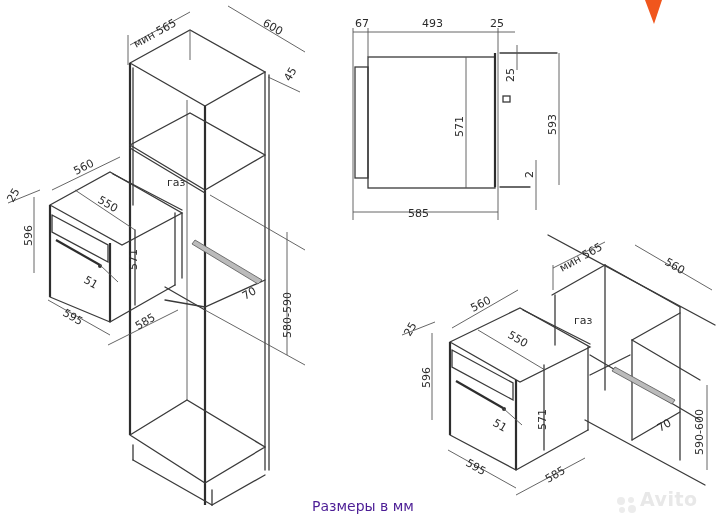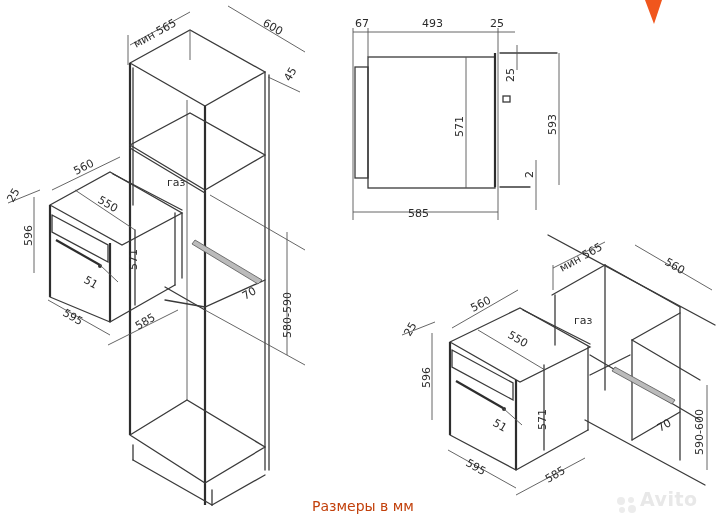--- a/index.html
+++ b/index.html
@@ -2,21 +2,21 @@
 <html><head>
 <meta charset="utf-8">
 <style>
   html, body { margin: 0; padding: 0; background: #ffffff; }
   body { width: 720px; height: 528px; position: relative; overflow: hidden; font-family: "DejaVu Sans", sans-serif; }
   svg { position: absolute; left: 0; top: 0; }
   .ln { stroke: #3a3a3a; stroke-width: 1.3; fill: none; stroke-linecap: round; }
   .lt { stroke: #555; stroke-width: 0.9; fill: none; }
   .thick { stroke: #2d2d2d; stroke-width: 2.2; fill: none; }
   .dim text, text.dim { font-family: "DejaVu Sans", sans-serif; font-size: 11px; fill: #2a2a2a; }
-  .caption { position: absolute; left: 312px; top: 498px; font-family: "DejaVu Sans", sans-serif; font-size: 14px; color: #c2410c; }
+  .caption { position: absolute; left: 312px; top: 498px; font-family: "DejaVu Sans", sans-serif; font-size: 14px; color: #4c1d95; }
   .avito { position: absolute; left: 612px; top: 488px; font-family: "DejaVu Sans", sans-serif; font-size: 19px; font-weight: bold; color: #e8e8e8; letter-spacing: 0.5px; }
   .avito-dots { position: absolute; left: 616px; top: 495px; }
 </style>
 </head>
 <body>
 
 <svg width="720" height="528" viewBox="0 0 720 528">
 
   <polygon points="645,0 662,0 654,24" fill="#f0561d"></polygon>
 

